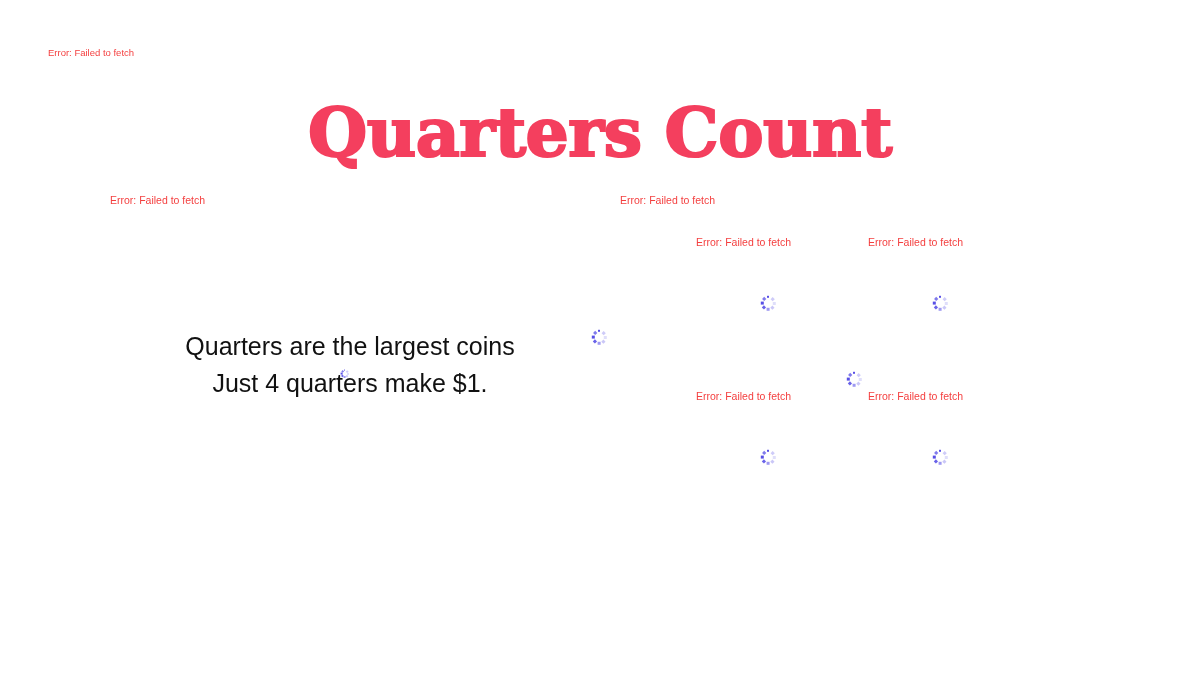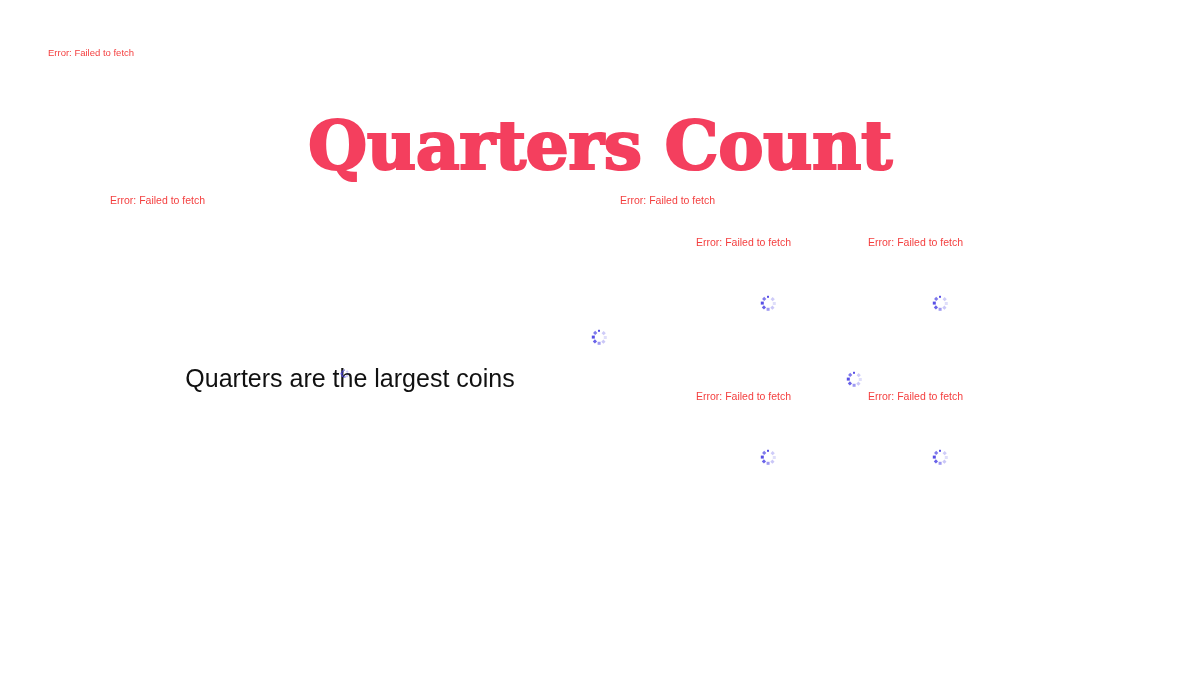--- a/index.html
+++ b/index.html
@@ -46,21 +46,21 @@
   
   .title-wrap {
     position: absolute;
     left: 0;
     top: 92px;
     width: 1200px;
     text-align: center;
   }
   .title {
     display: inline-block;
-    margin: 13px;
+    margin: 0;
     color: #f43f5e;
     font-family: "DejaVu Serif", serif;
     font-weight: 700;
     font-size: 68px;
     letter-spacing: -0.5px;
     line-height: 80px;
     -webkit-text-stroke: 2.2px #f43f5e;
     paint-order: stroke fill;
     white-space: nowrap;
   }
@@ -70,21 +70,20 @@
     position: absolute;
     left: 140px;
     top: 328px;
     width: 420px;
     text-align: center;
     color: #111111;
     font-family: "Liberation Sans", sans-serif;
     font-size: 25px;
     line-height: 37px;
     font-weight: 400;
-    margin-top: 32px;
   }
   .copy .line { display: block; white-space: nowrap; }
 
   
   .spinner {
     position: absolute;
     width: 16px;
     height: 16px;
   }
   .spinner i {
@@ -137,20 +136,21 @@
   <div class="err err-top">Error: Failed to fetch</div>
 
   <div class="title-wrap">
     <h1 class="title">Quarters Count</h1>
   </div>
 
   <div class="err err-left-col">Error: Failed to fetch</div>
 
   <div class="copy">
     <span class="line">Quarters are the largest coins</span>
+    <span class="line">Just 4 quarters make $1.</span>
   </div>
 
   <div class="spinner spinner-tiny sp-stray-copy">
     <i></i>
       <i></i>
       <i></i>
       <i></i>
       <i></i>
       <i></i>
       <i></i>

